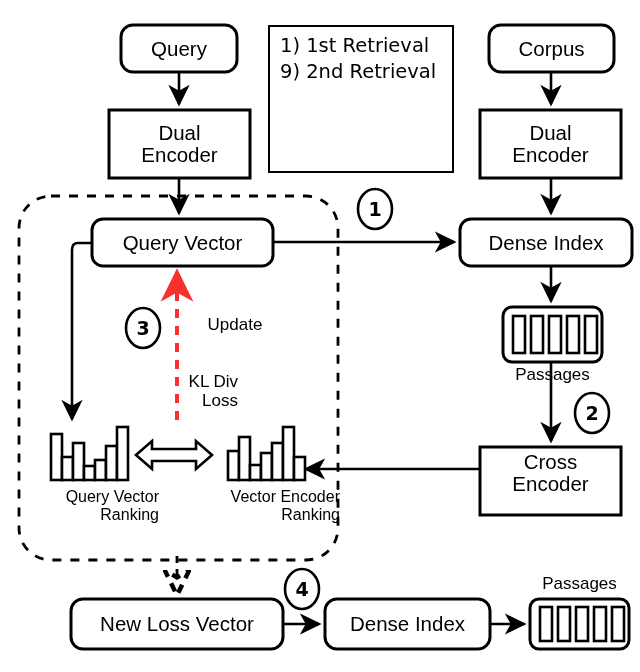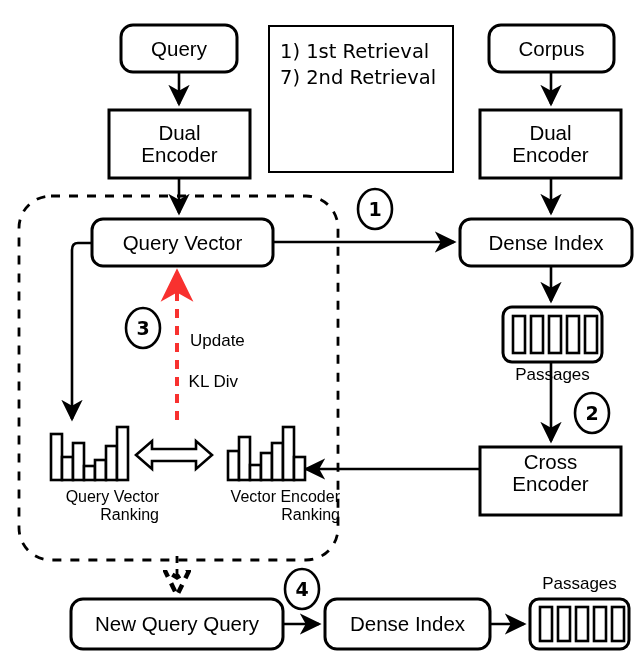--- a/index.html
+++ b/index.html
@@ -7,21 +7,21 @@
        font-family:"Liberation Sans","DejaVu Sans",sans-serif;color:#000;}
   #stage{position:absolute;left:0;top:0;width:640px;height:672px;}
   svg{position:absolute;left:0;top:0;width:640px;height:672px;}
   .node-label{position:absolute;display:flex;align-items:center;justify-content:center;
     text-align:center;line-height:1.06;pointer-events:none;}
   .t20{font-size:20.5px;}
   .t17{font-size:17px;}
   .t16{font-size:16px;}
   .legend-box{position:absolute;left:268px;top:25px;width:186px;height:148px;
     box-sizing:border-box;border:2.5px solid #000;background:#fff;
-    padding:12px 0 0 10px;}
+    padding:6px 0 0 10px;}
   .legend-line{font-size:19.5px;line-height:1.335;white-space:nowrap;
     font-family:"DejaVu Sans",sans-serif;}
   .badge{position:absolute;display:flex;align-items:center;justify-content:center;
     font-size:19px;font-weight:bold;font-family:"DejaVu Sans",sans-serif;}
   .freefloat{position:absolute;text-align:right;line-height:1.1;}
 </style>
 </head>
 <body>
 
 <div id="stage">
@@ -139,45 +139,46 @@
 
   <div class="node-label t20" style="left:460px;top:219px;width:172px;height:47px;">Dense Index</div>
 
   <div class="node-label t17" style="left:503px;top:364px;width:99px;height:22px;">Passages</div>
 
   <div class="node-label t20" style="left:480px;top:447px;width:141px;height:52px;flex-direction:column;">
     <span>Cross</span>
     <span>Encoder</span>
   </div>
 
-  <div class="node-label t20" style="left:71px;top:599px;width:212px;height:50px;">New Query Query</div>
+  <div class="node-label t20" style="left:71px;top:599px;width:212px;height:50px;">New Loss Vector</div>
 
   <div class="node-label t20" style="left:325px;top:599px;width:165px;height:50px;">Dense Index</div>
 
   <div class="node-label t17" style="left:530px;top:573px;width:99px;height:22px;">Passages</div>
 
-  <div class="freefloat t17" style="left:190px;top:332px;width:90px;text-align:left;">Update</div>
+  <div class="freefloat t17" style="left:190px;top:316px;width:90px;text-align:center;">Update</div>
 
   <div class="freefloat t17" style="left:128px;top:373px;width:110px;">
     <div>KL Div</div>
+    <div>Loss</div>
   </div>
 
   <div class="freefloat t16" style="left:23px;top:488px;width:136px;">
     <div>Query Vector</div>
     <div>Ranking</div>
   </div>
 
   <div class="freefloat t16" style="left:194px;top:488px;width:146px;">
     <div>Vector Encoder</div>
     <div>Ranking</div>
   </div>
 
   <div class="badge" style="left:358px;top:189px;width:34px;height:40px;">1</div>
   <div class="badge" style="left:575px;top:393px;width:34px;height:40px;">2</div>
   <div class="badge" style="left:126px;top:308px;width:34px;height:40px;">3</div>
   <div class="badge" style="left:285px;top:569px;width:34px;height:40px;">4</div>
 
   <div class="legend-box">
     <div class="legend-line">1) 1st Retrieval</div>
-    <div class="legend-line">7) 2nd Retrieval</div>
+    <div class="legend-line">9) 2nd Retrieval</div>
   </div>
 
 </div>
 
 </body></html>

